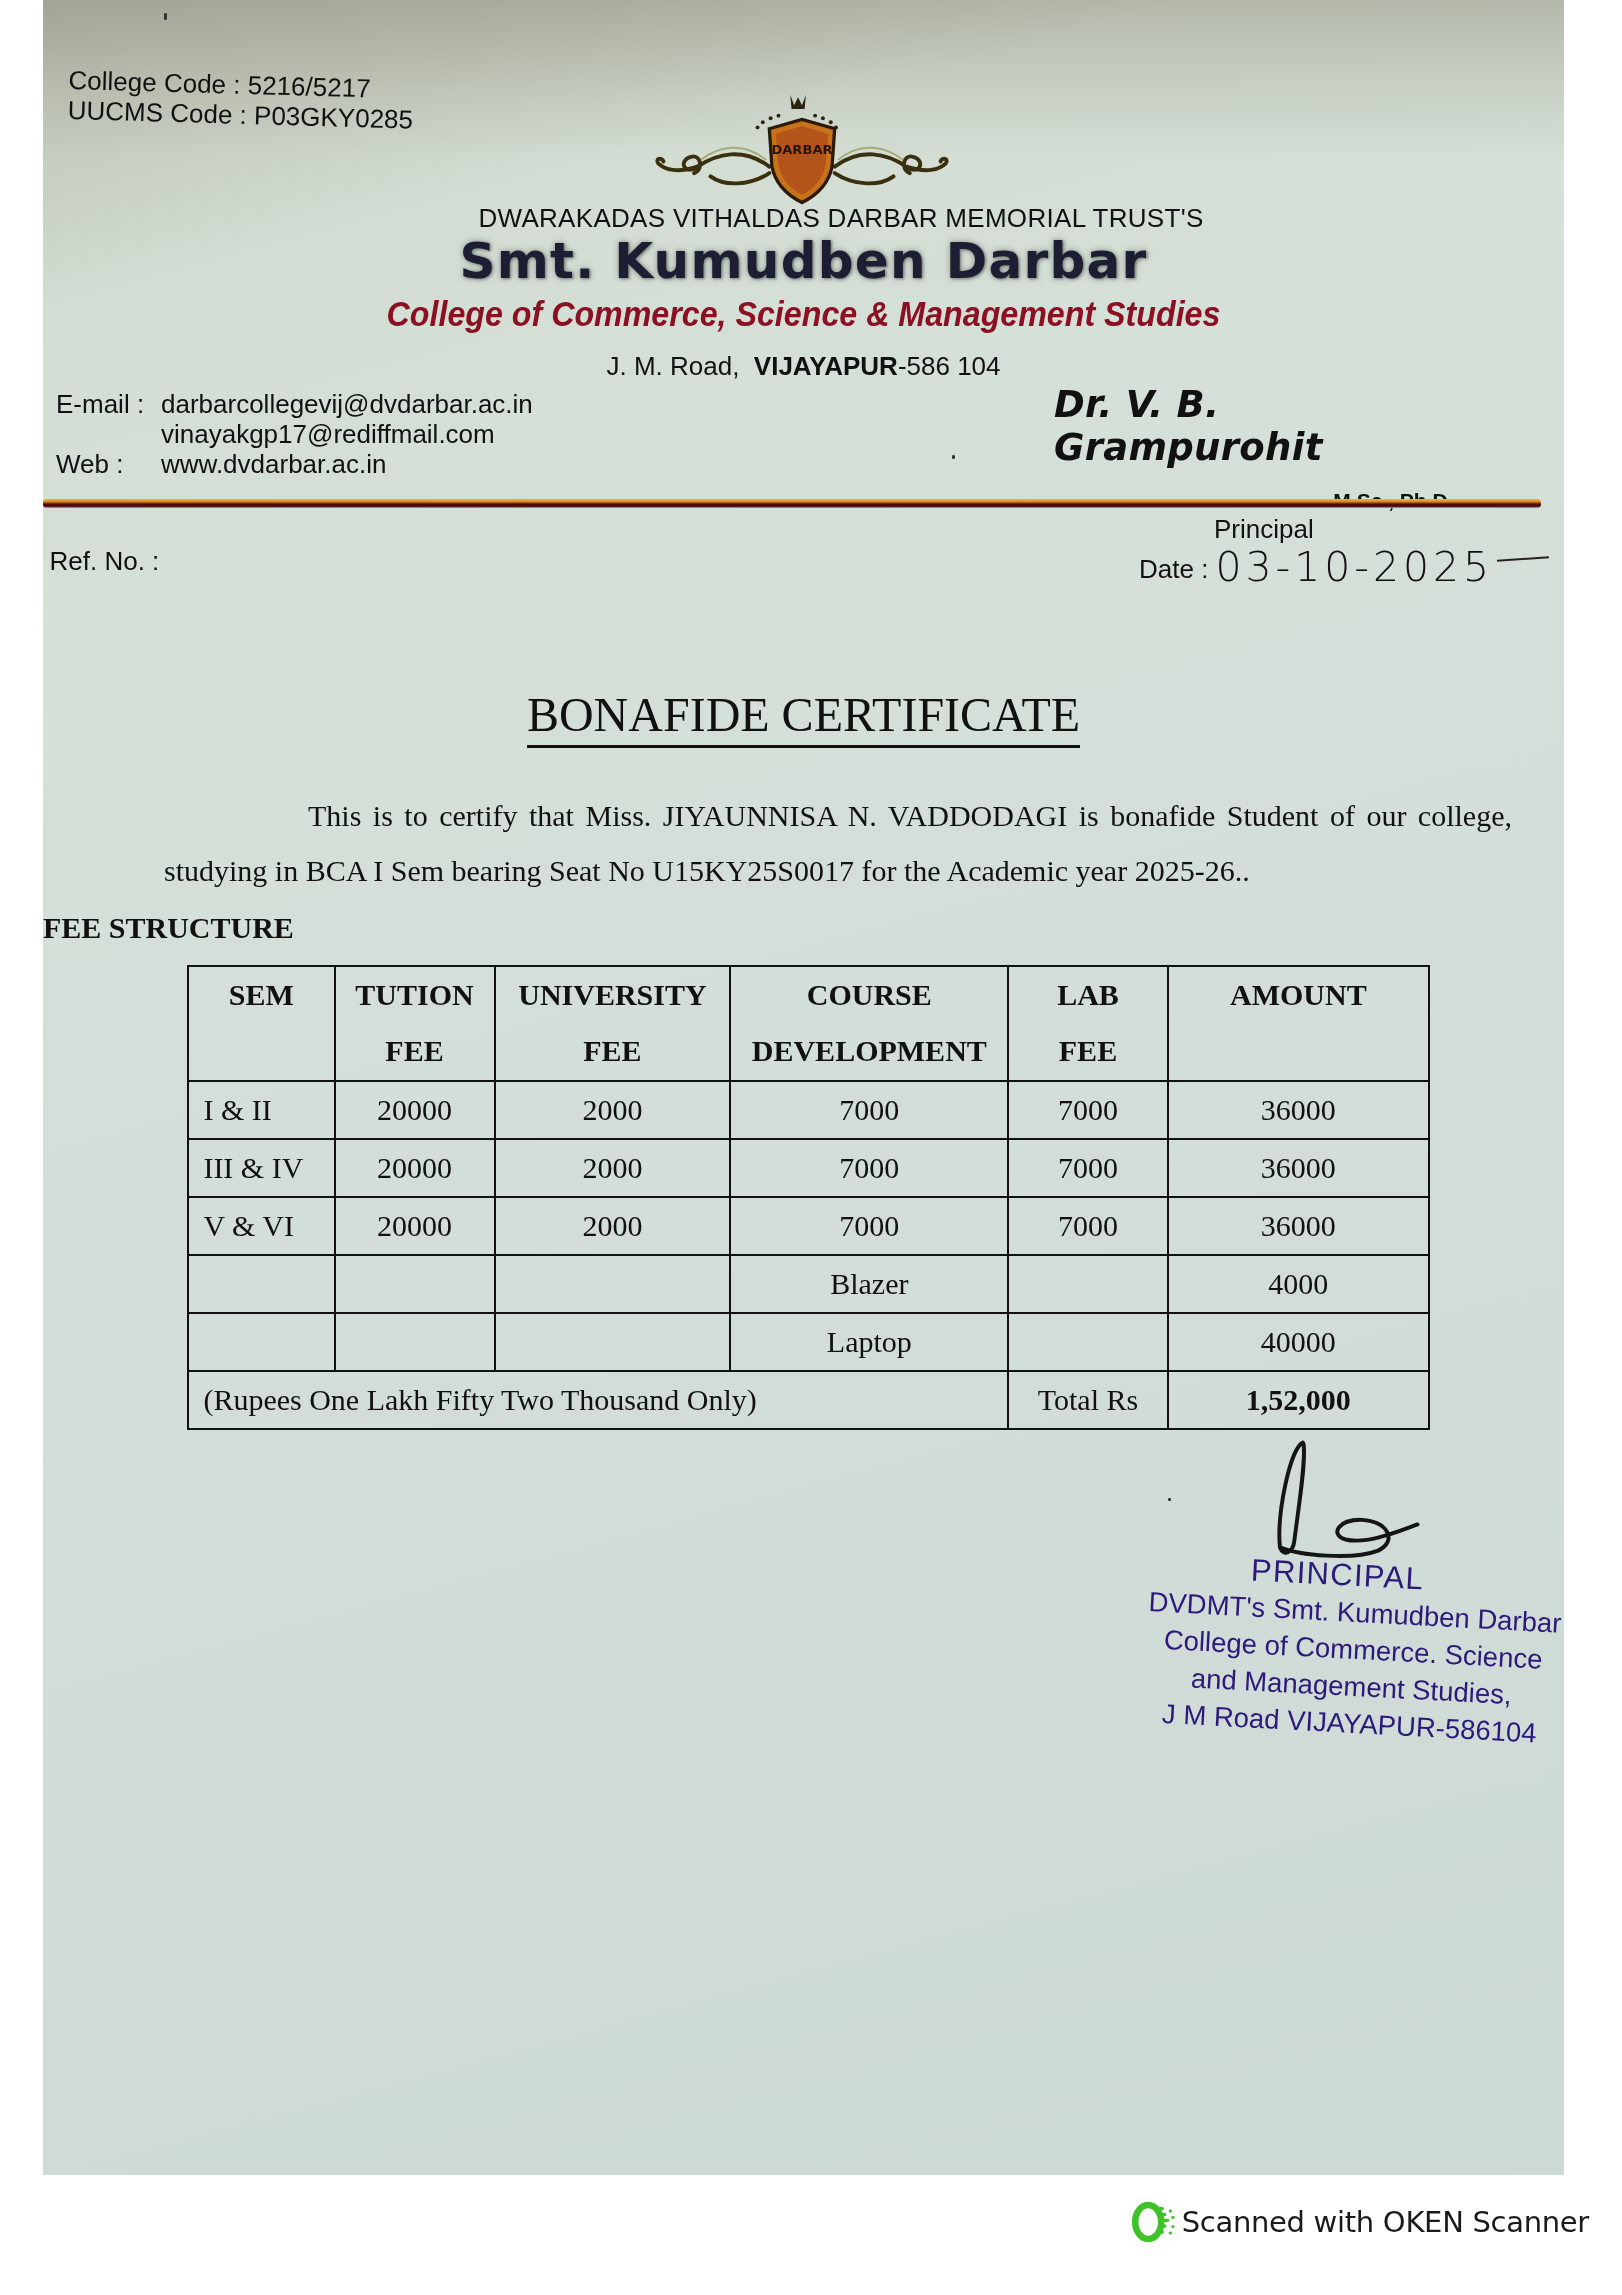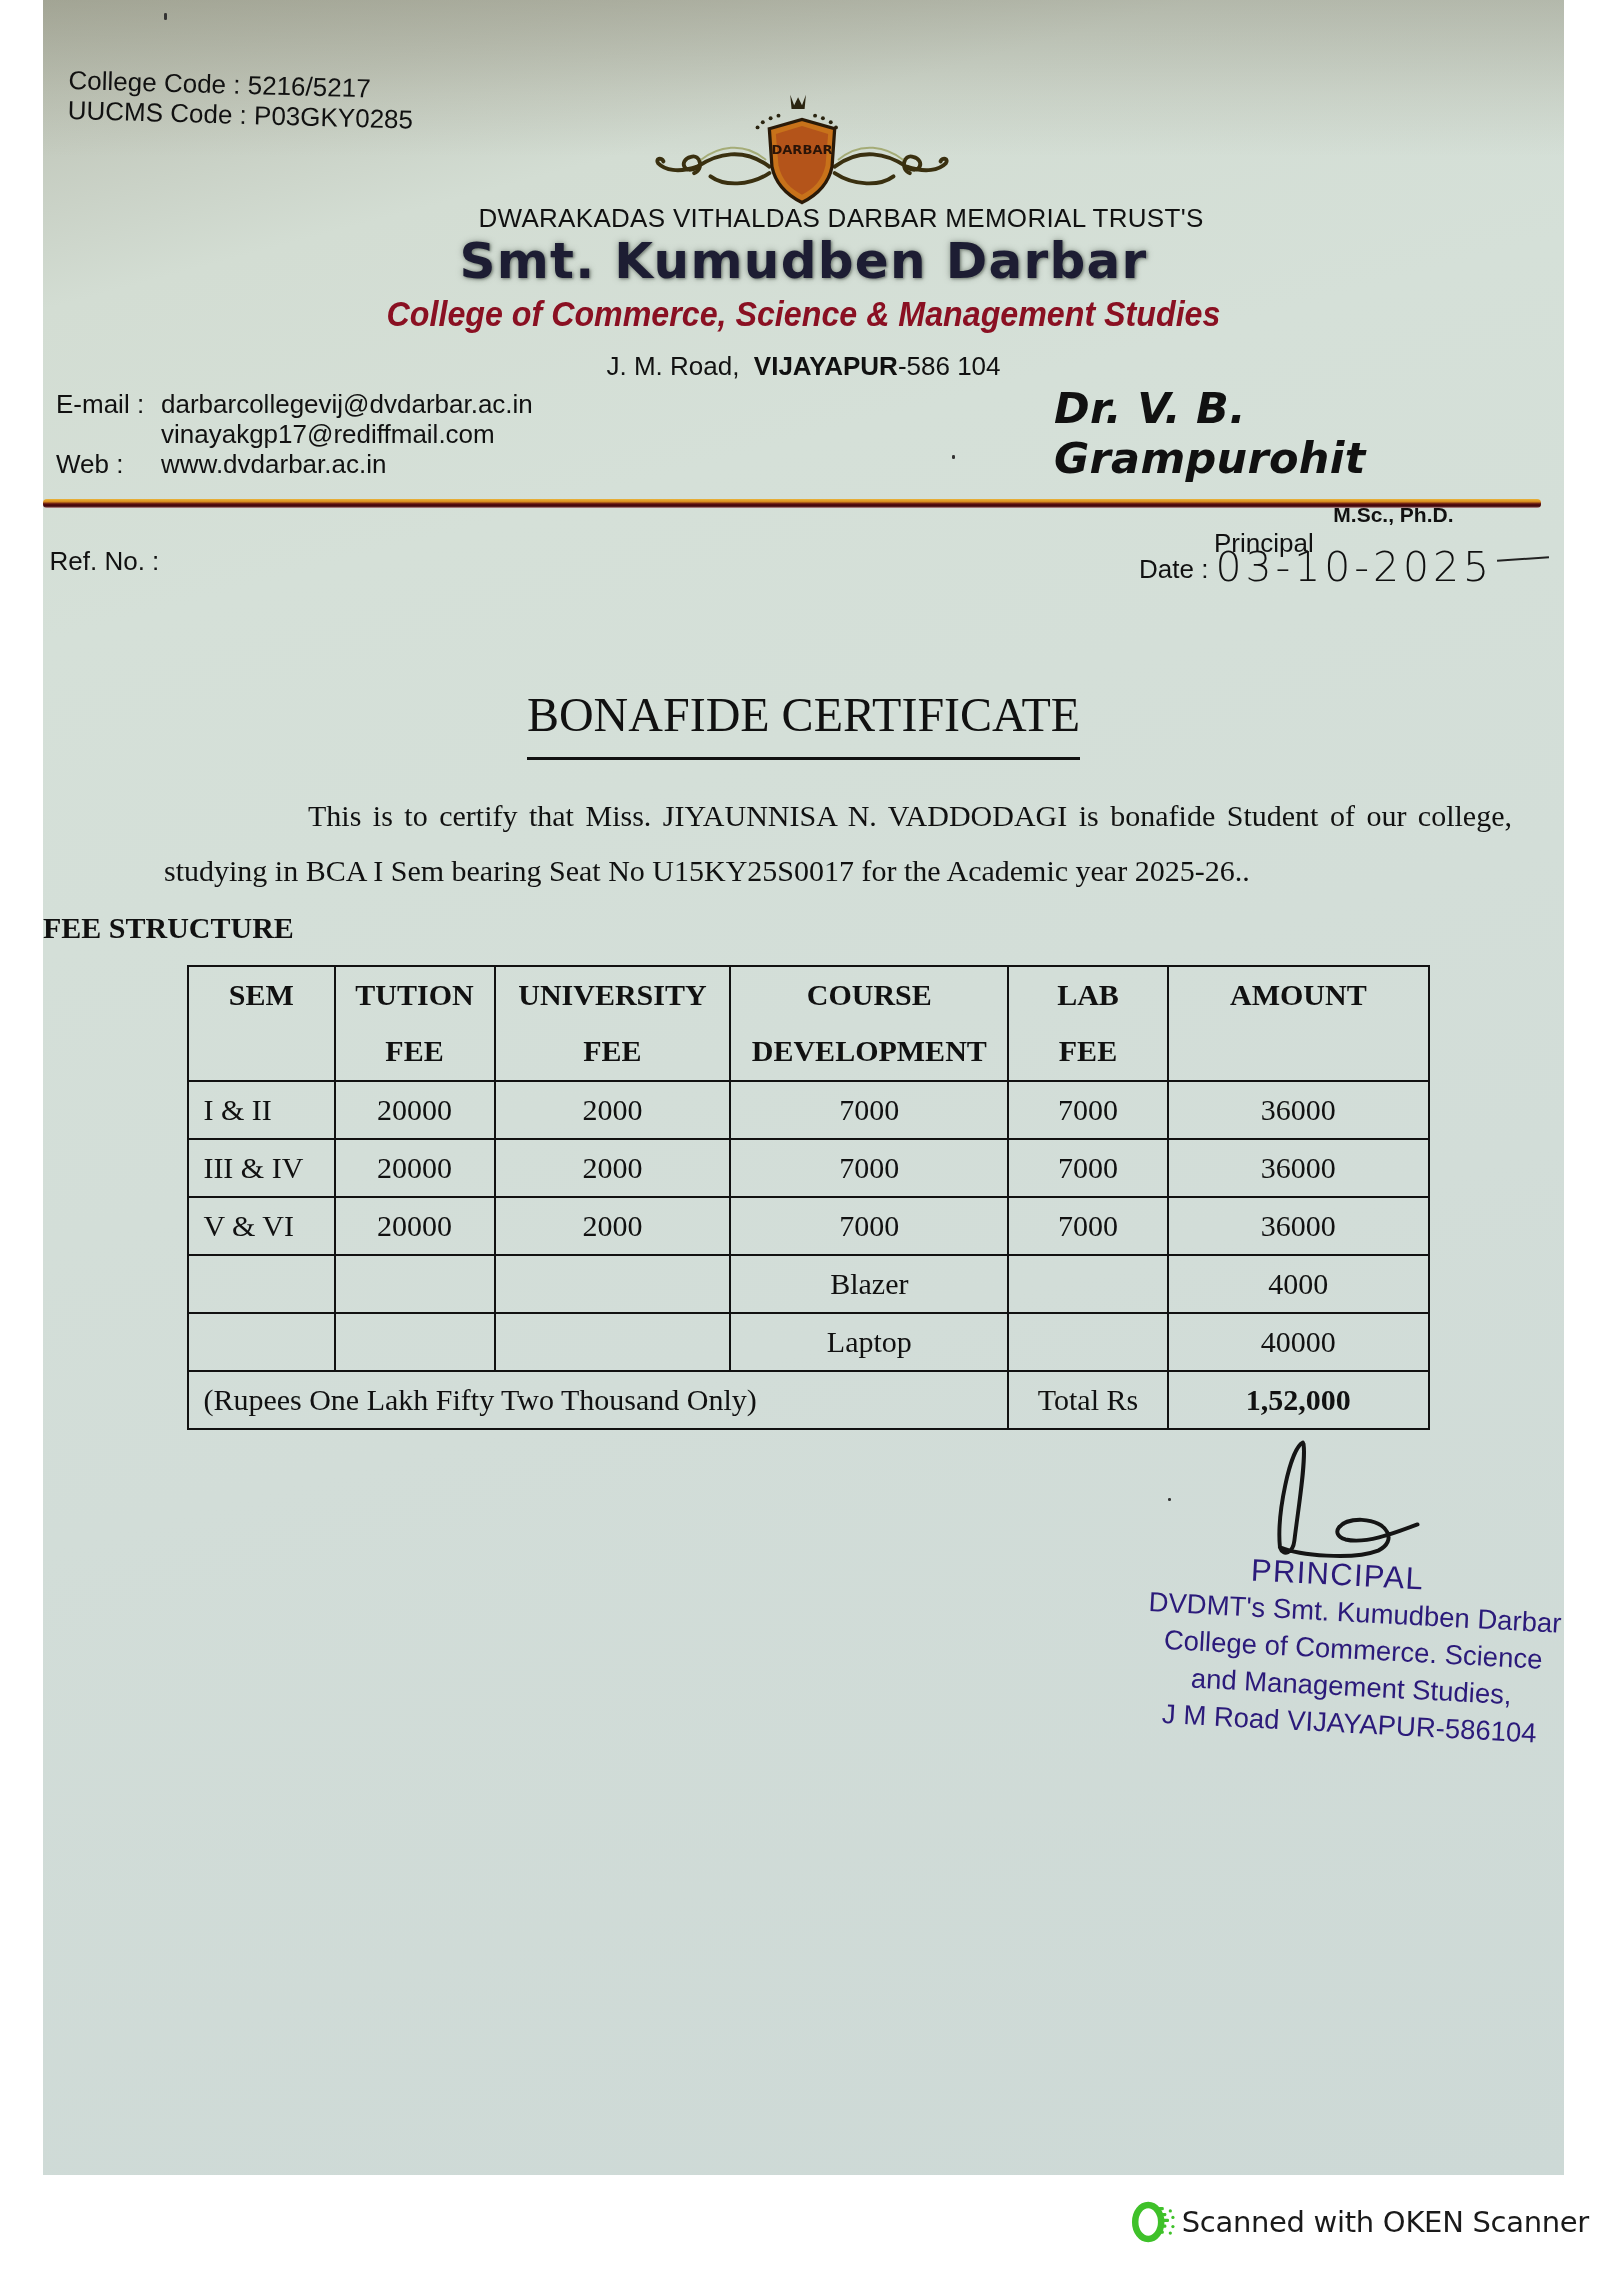--- a/index.html
+++ b/index.html
@@ -31,36 +31,36 @@
   .college-sub {
     left:0; width:1521px; top:294px; text-align:center; font-size:35px; font-weight:bold; font-style:italic;
     color:#8a1022; transform:scaleX(0.92);
   }
   .address { left:0; width:1521px; top:351px; text-align:center; font-size:26px; }
   .address b { font-weight:bold; }
   .email-block { left:13px; top:389px; font-size:26px; line-height:30px; }
   .email-block .lbl { display:inline-block; width:105px; }
   .email-block .row { white-space:nowrap; }
   .principal-hdr { left:1011px; top:383px; width:406px; }
-  .principal-name { font-size:43px; font-weight:bold; font-style:italic; font-family:"DejaVu Sans", sans-serif; letter-spacing:0.3px; }
+  .principal-name { font-size:37px; font-weight:bold; font-style:italic; font-family:"DejaVu Sans", sans-serif; letter-spacing:0.3px; }
   .principal-qual { text-align:right; font-size:21px; margin-top:20px; margin-right:6.5px;font-weight:bold; }
   .principal-title { font-size:26px; margin-left:160px; margin-top:1.3px; }
   .rule { left:0; top:499px; width:1498px; height:9.2px;
     background: linear-gradient(180deg, #e9b43a 0%, #d98b1e 30%, #5a0c10 55%, #3c0508 80%, #c9a0a0 100%);
     border-radius:3.9px; transform:rotate(0deg);
   }
   .ref { left:6.5px; top:546px; font-size:26px; }
   .date { left:1096px; top:543px; font-size:26px; }
   .date .hand { font-family:"DejaVu Sans", sans-serif; font-size:41px; letter-spacing:3.9px; font-weight:300; vertical-align:-2.6px; }
   .date .dash-mark { display:inline-block; width:52px; border-top:2.6px solid #222; vertical-align:18.3px; margin-left:3.9px; transform:rotate(-4deg); }
   .cert-title {
     left:0; width:1521px; top:687px; text-align:center; font-family:"Liberation Serif", serif;
     font-size:48px;
   }
-  .cert-title span { border-bottom:3.3px solid #111; padding-bottom:16px; }
+  .cert-title span { border-bottom:3.3px solid #111; padding-bottom:4px; }
   .para {
     left:121px; width:1348px; top:788px; font-family:"Liberation Serif", serif; font-size:30px; line-height:55px;
     text-align:justify; text-indent:144px;
   }
   .fee-title { left:0; width:1608px; top:911px; font-family:"Liberation Serif", serif; font-size:30px; font-weight:bold; }
   table.fees {
     position:absolute; left:144px; top:965px; width:1243px;
     border-collapse:collapse; font-family:"Liberation Serif", serif; font-size:30px;
   }
   table.fees td, table.fees th {

